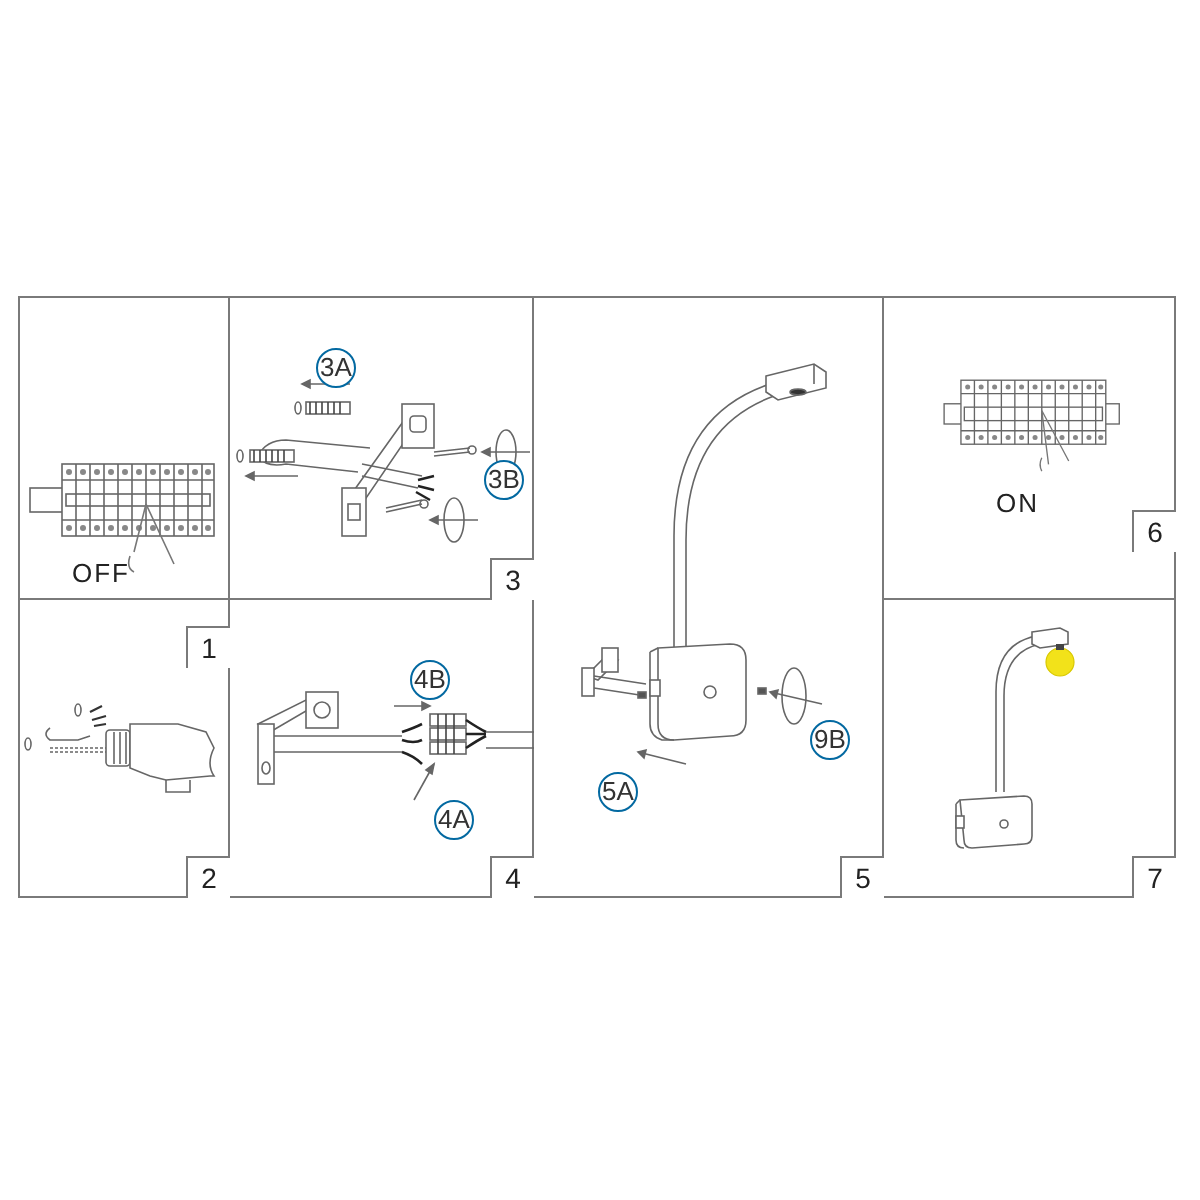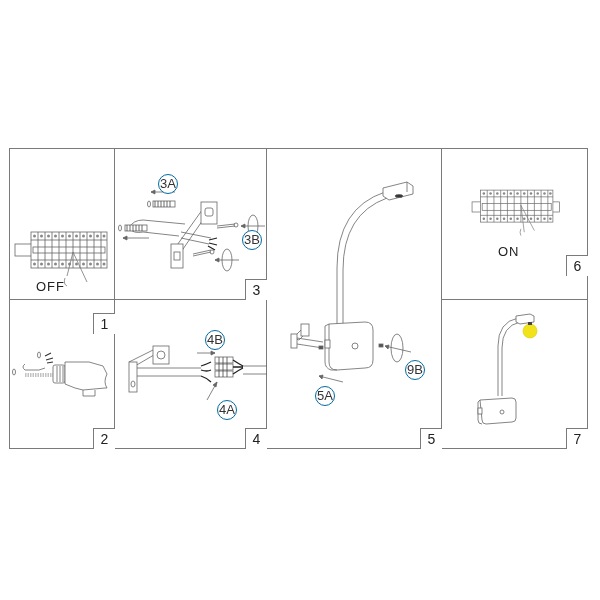--- a/index.html
+++ b/index.html
@@ -193,21 +193,21 @@
 
         <rect x="112" y="196" width="4" height="3" fill="#555"></rect>
         <line x1="118" y1="198" x2="144" y2="204"></line>
           <path d="M118 198 l4 -1 l-1 4 z" fill="#666"></path>
         <ellipse cx="130" cy="200" rx="6" ry="14"></ellipse>
 
         <line x1="52" y1="228" x2="76" y2="234"></line>
           <path d="M52 228 l4 -1 l-1 4 z" fill="#666"></path>
       </g>
     </svg>
-    <span class="label" style="left:48px;top:238px;">5A</span>
+    <span class="label" style="left:32px;top:238px;">5A</span>
     <span class="label" style="left:138px;top:212px;">9B</span>
     <div class="stepnum">5</div>
   </div>
 
   <div class="panel" style="left:433px;top:0;width:146px;height:128px;">
     <svg viewBox="0 0 146 152">
       <g stroke="#666" fill="none" stroke-width="0.8">
         <rect x="22" y="64" width="104" height="12"></rect>
         <rect x="32" y="50" width="86" height="38" fill="#fff"></rect>
         <line x1="32" y1="58" x2="118" y2="58"></line>

